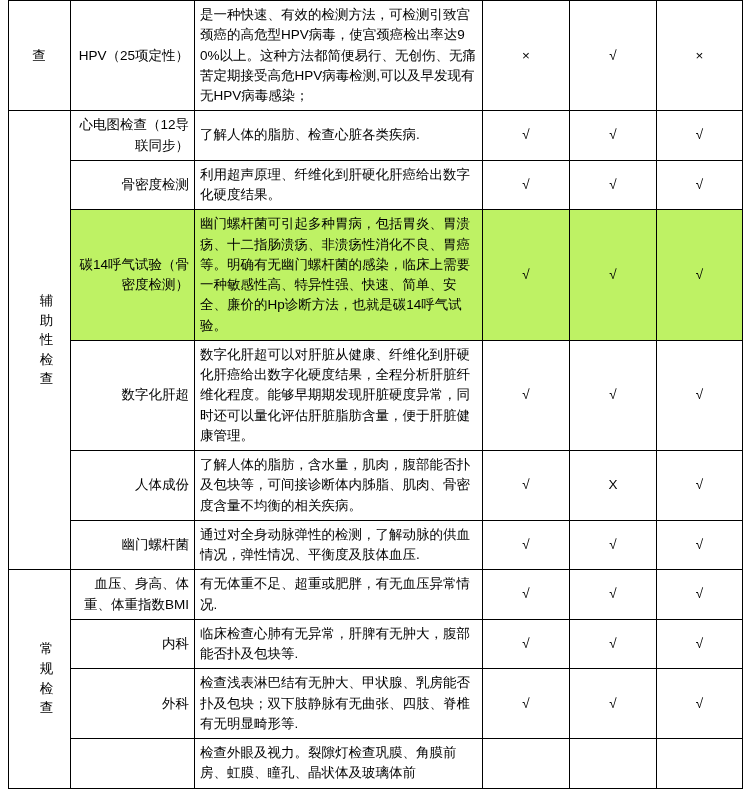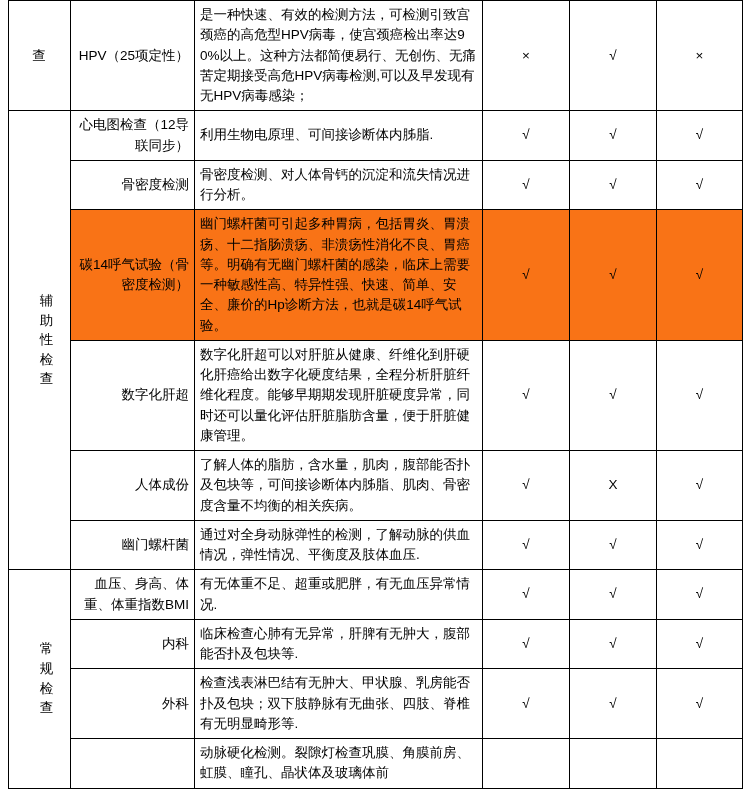--- a/index.html
+++ b/index.html
@@ -55,21 +55,21 @@
   td.desc {
     text-align: left;
     line-height: 1.62;
     padding: 5px 6px;
   }
   td.mark {
     text-align: center;
     font-size: 15px;
   }
   tr.highlight td {
-    background: #f97316;
+    background: #bef264;
   }
   .group-vert {
     display: inline-block;
     width: 1em;
     line-height: 1.45;
     text-align: center;
     margin-left: 14px;
   }
 </style>
 </head>
@@ -92,28 +92,28 @@
         <td class="item">HPV（25项定性）</td>
         <td class="desc">是一种快速、有效的检测方法，可检测引致宫颈癌的高危型HPV病毒，使宫颈癌检出率达90%以上。这种方法都简便易行、无创伤、无痛苦定期接受高危HPV病毒检测,可以及早发现有无HPV病毒感染；</td>
         <td class="mark">×</td>
         <td class="mark">√</td>
         <td class="mark">×</td>
       </tr>
 
       <tr>
         <td class="group" rowspan="6"><span class="group-vert">辅助性检查</span></td>
         <td class="item">心电图检查（12导联同步）</td>
-        <td class="desc">利用生物电原理、可间接诊断体内胏脂.</td>
+        <td class="desc">了解人体的脂肪、检查心脏各类疾病.</td>
         <td class="mark">√</td>
         <td class="mark">√</td>
         <td class="mark">√</td>
       </tr>
       <tr>
         <td class="item">骨密度检测</td>
-        <td class="desc">骨密度检测、对人体骨钙的沉淀和流失情况进行分析。</td>
+        <td class="desc">利用超声原理、纤维化到肝硬化肝癌给出数字化硬度结果。</td>
         <td class="mark">√</td>
         <td class="mark">√</td>
         <td class="mark">√</td>
       </tr>
       <tr class="highlight">
         <td class="item">碳14呼气试验（骨密度检测）</td>
         <td class="desc">幽门螺杆菌可引起多种胃病，包括胃炎、胃溃疡、十二指肠溃疡、非溃疡性消化不良、胃癌等。明确有无幽门螺杆菌的感染，临床上需要一种敏感性高、特异性强、快速、简单、安全、廉价的Hp诊断方法，也就是碳14呼气试验。</td>
         <td class="mark">√</td>
         <td class="mark">√</td>
         <td class="mark">√</td>
@@ -157,20 +157,20 @@
       </tr>
       <tr>
         <td class="item">外科</td>
         <td class="desc">检查浅表淋巴结有无肿大、甲状腺、乳房能否扑及包块；双下肢静脉有无曲张、四肢、脊椎有无明显畸形等.</td>
         <td class="mark">√</td>
         <td class="mark">√</td>
         <td class="mark">√</td>
       </tr>
       <tr>
         <td class="item"></td>
-        <td class="desc">动脉硬化检测。裂隙灯检查巩膜、角膜前房、虹膜、瞳孔、晶状体及玻璃体前</td>
+        <td class="desc">检查外眼及视力。裂隙灯检查巩膜、角膜前房、虹膜、瞳孔、晶状体及玻璃体前</td>
         <td class="mark"></td>
         <td class="mark"></td>
         <td class="mark"></td>
       </tr>
     </tbody>
   </table>
 </div>
 
 </body></html>

